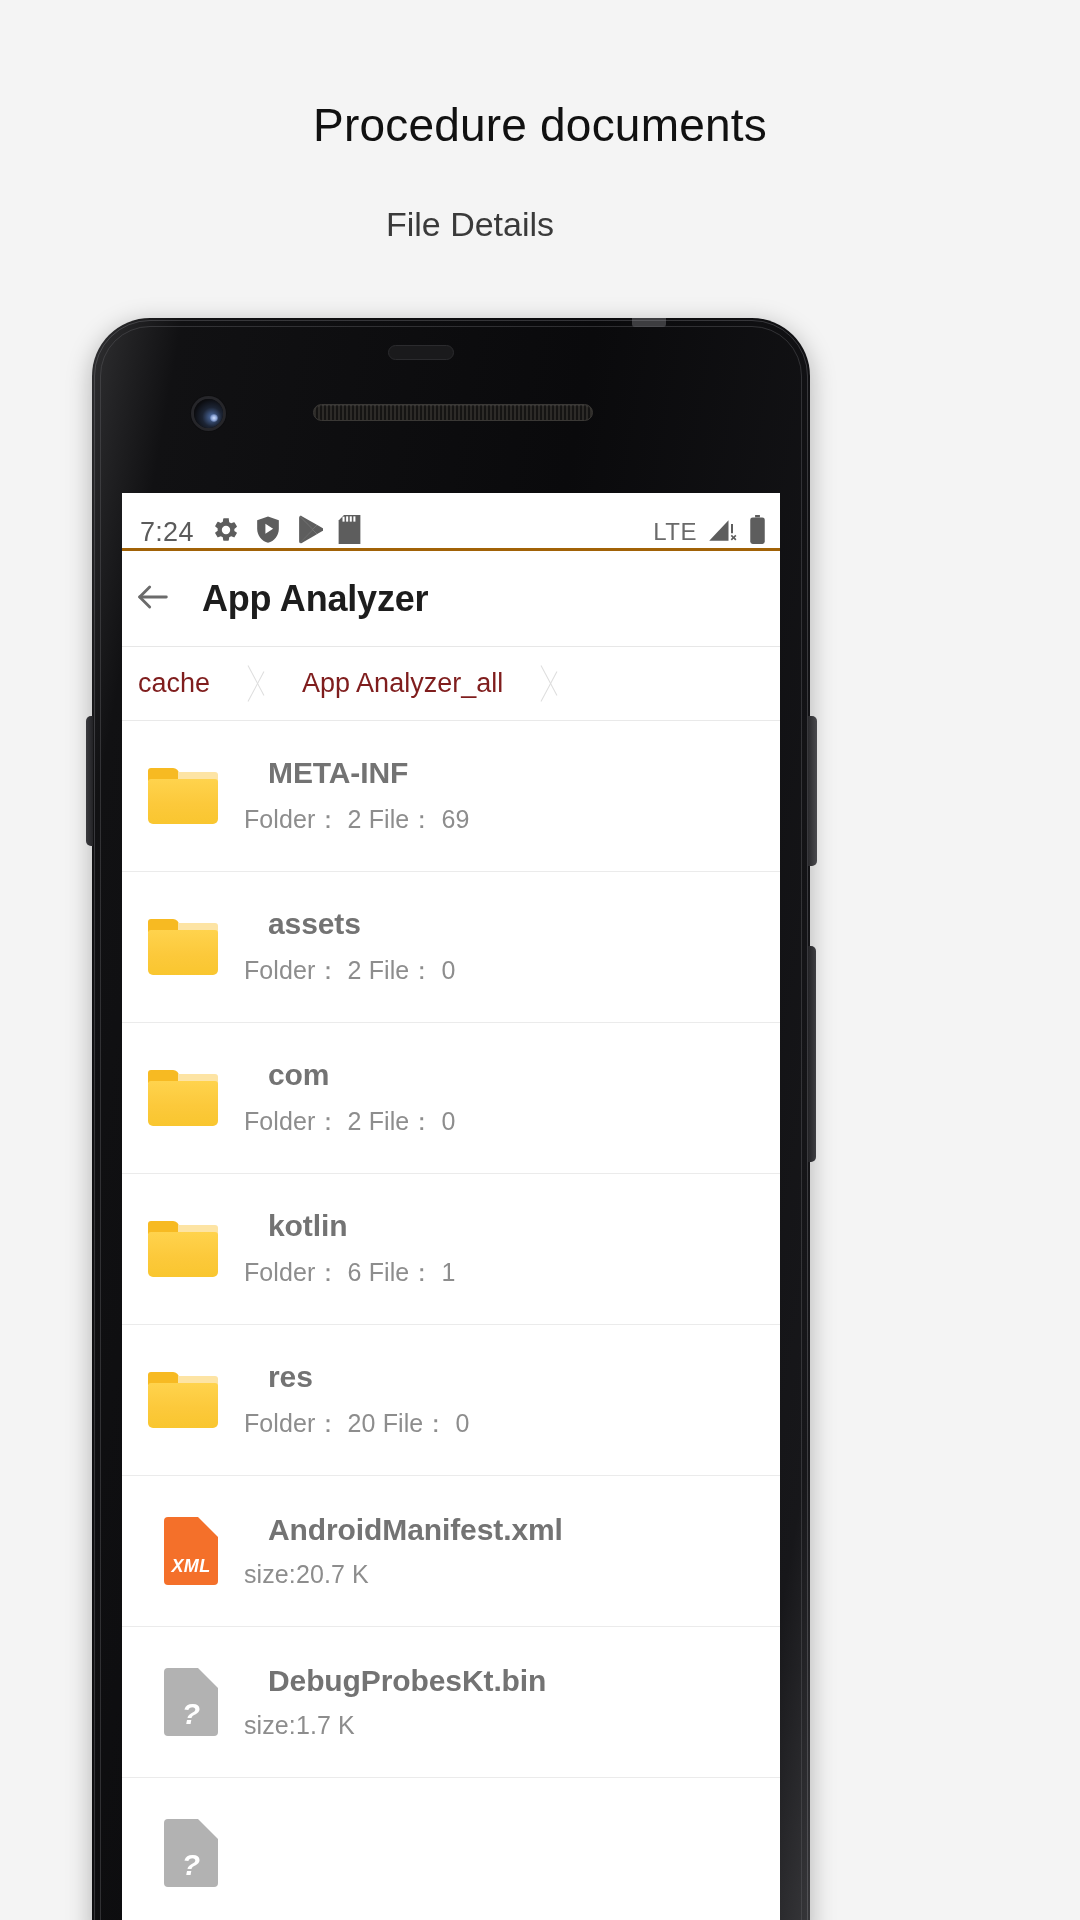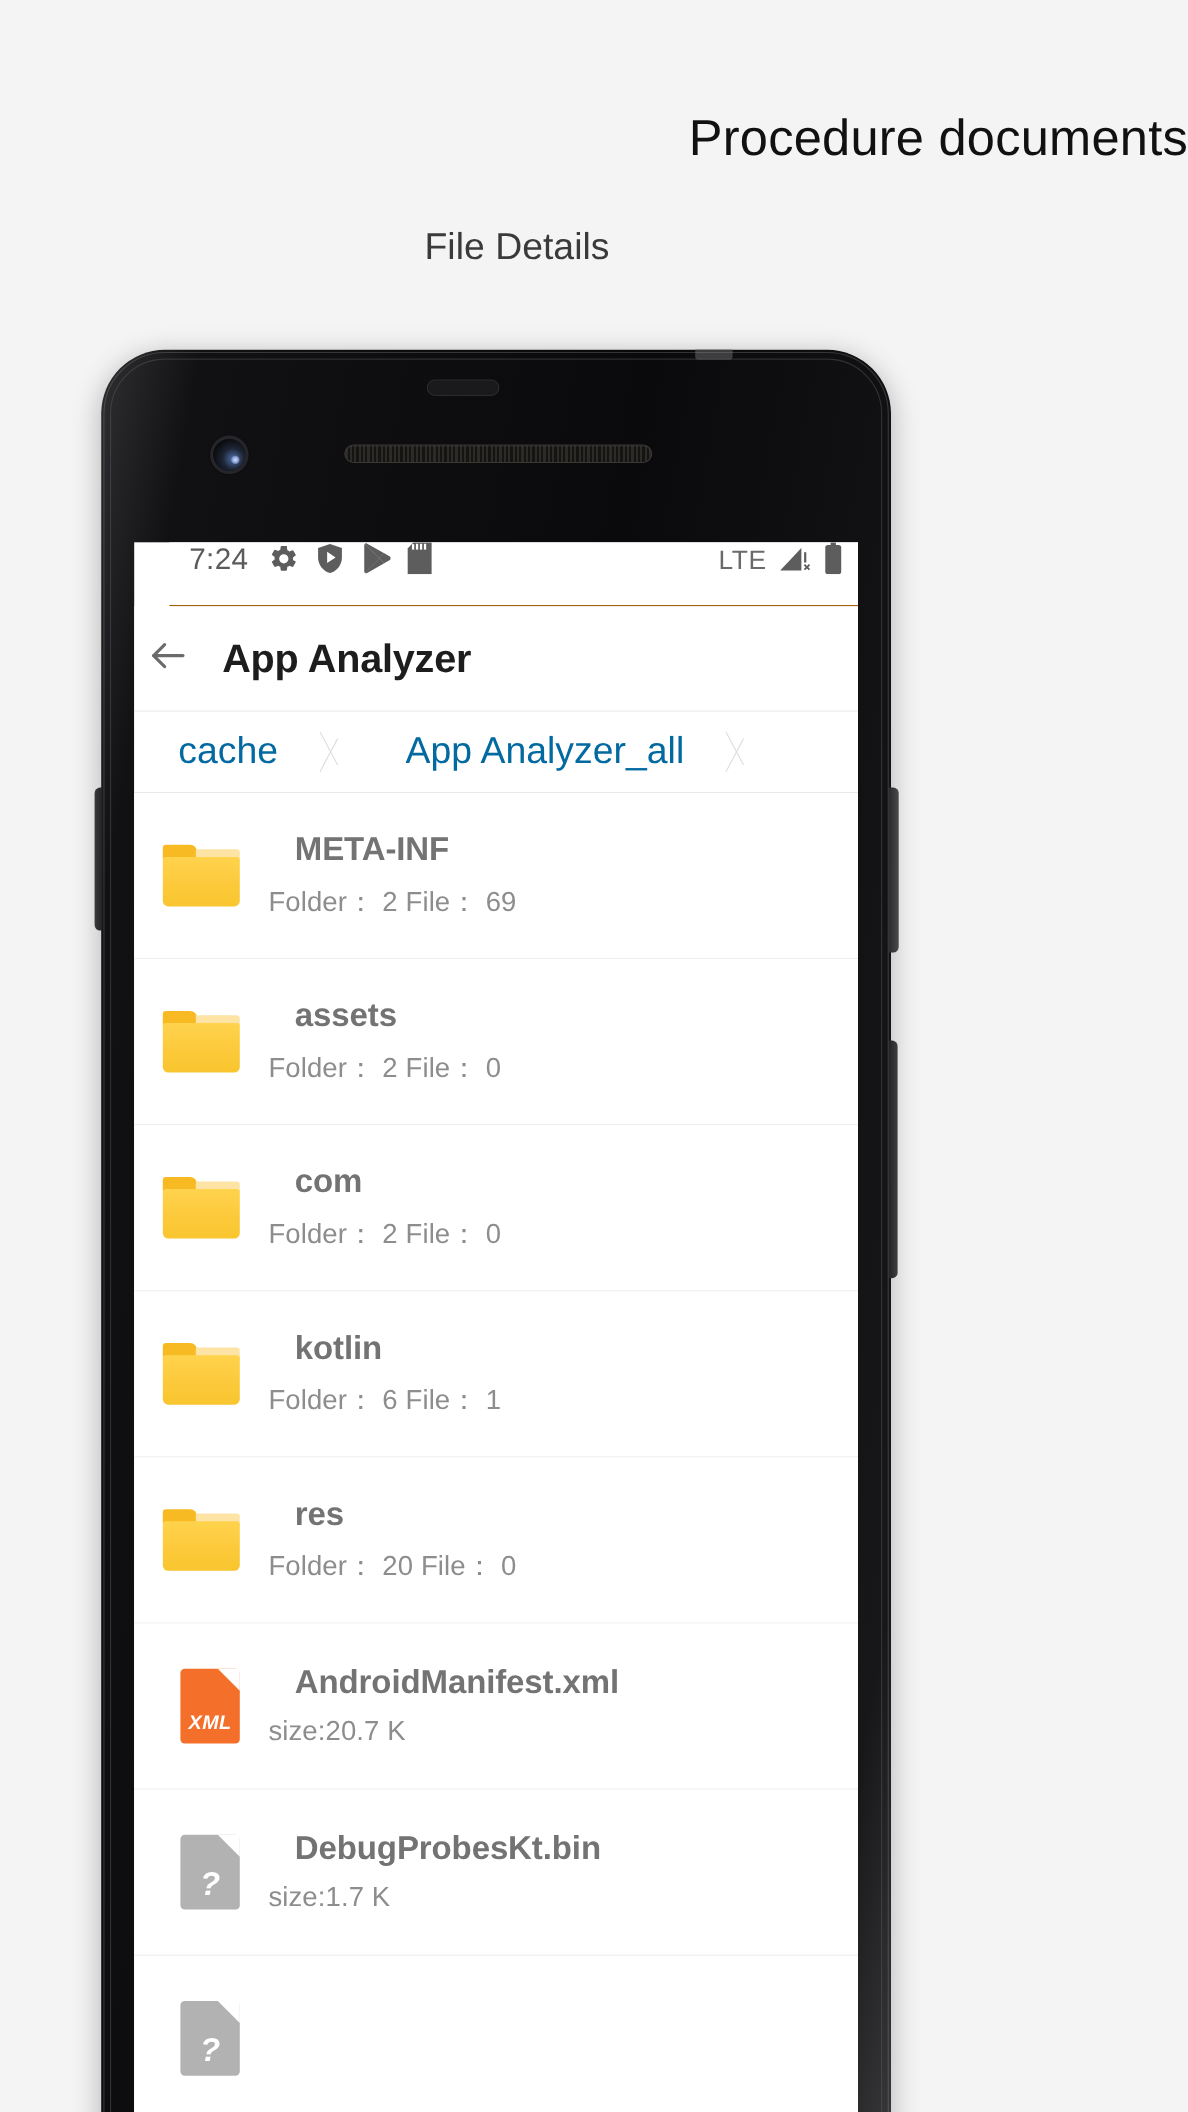--- a/index.html
+++ b/index.html
@@ -18,21 +18,21 @@
     height: 1920px;
     background: #f4f4f4;
   }
 
   
   .heading-main {
     position: absolute;
     top: 98px;
     left: 0;
     width: 1080px;
-    text-align: right;
+    text-align: center;
     font-size: 46px;
     font-weight: 400;
     color: #111111;
     letter-spacing: 0.2px;
   }
   .heading-sub {
     position: absolute;
     top: 205px;
     left: 0;
     width: 940px;
@@ -159,24 +159,23 @@
     background: #ffffff;
     overflow: hidden;
   }
 
   
   .statusbar {
     position: relative;
     height: 58px;
     background: #ffffff;
     display: flex;
-    align-items: flex-start;
+    align-items: flex-end;
     padding: 0 14px 0 18px;
-    border-bottom: 1px solid #a16207;
-    margin-left: 32px;
+    border-bottom: 3px solid #a16207;
   }
   .sb-time {
     font-size: 27px;
     color: #5b5b5b;
     letter-spacing: 0.3px;
     margin-right: 18px;
   }
   .sb-left-icons { display: flex; align-items: center; gap: 15px; }
   .sb-right { margin-left: auto; display: flex; align-items: center; gap: 11px; }
   .sb-lte {
@@ -210,23 +209,23 @@
     background: #ffffff;
     display: flex;
     align-items: stretch;
     border-bottom: 1px solid #e9e9e9;
     overflow: hidden;
   }
   .crumb {
     position: relative;
     display: flex;
     align-items: center;
-    padding: 0 30px 0 40px;
-    font-size: 34px;
-    color: #0369a1;
+    padding: 0 30px 0 16px;
+    font-size: 27px;
+    color: #7f1d1d;
     white-space: nowrap;
   }
   .crumb-sep {
     position: relative;
     width: 46px;
     flex: 0 0 46px;
   }
   .crumb-sep::before,
   .crumb-sep::after {
     content: "";

